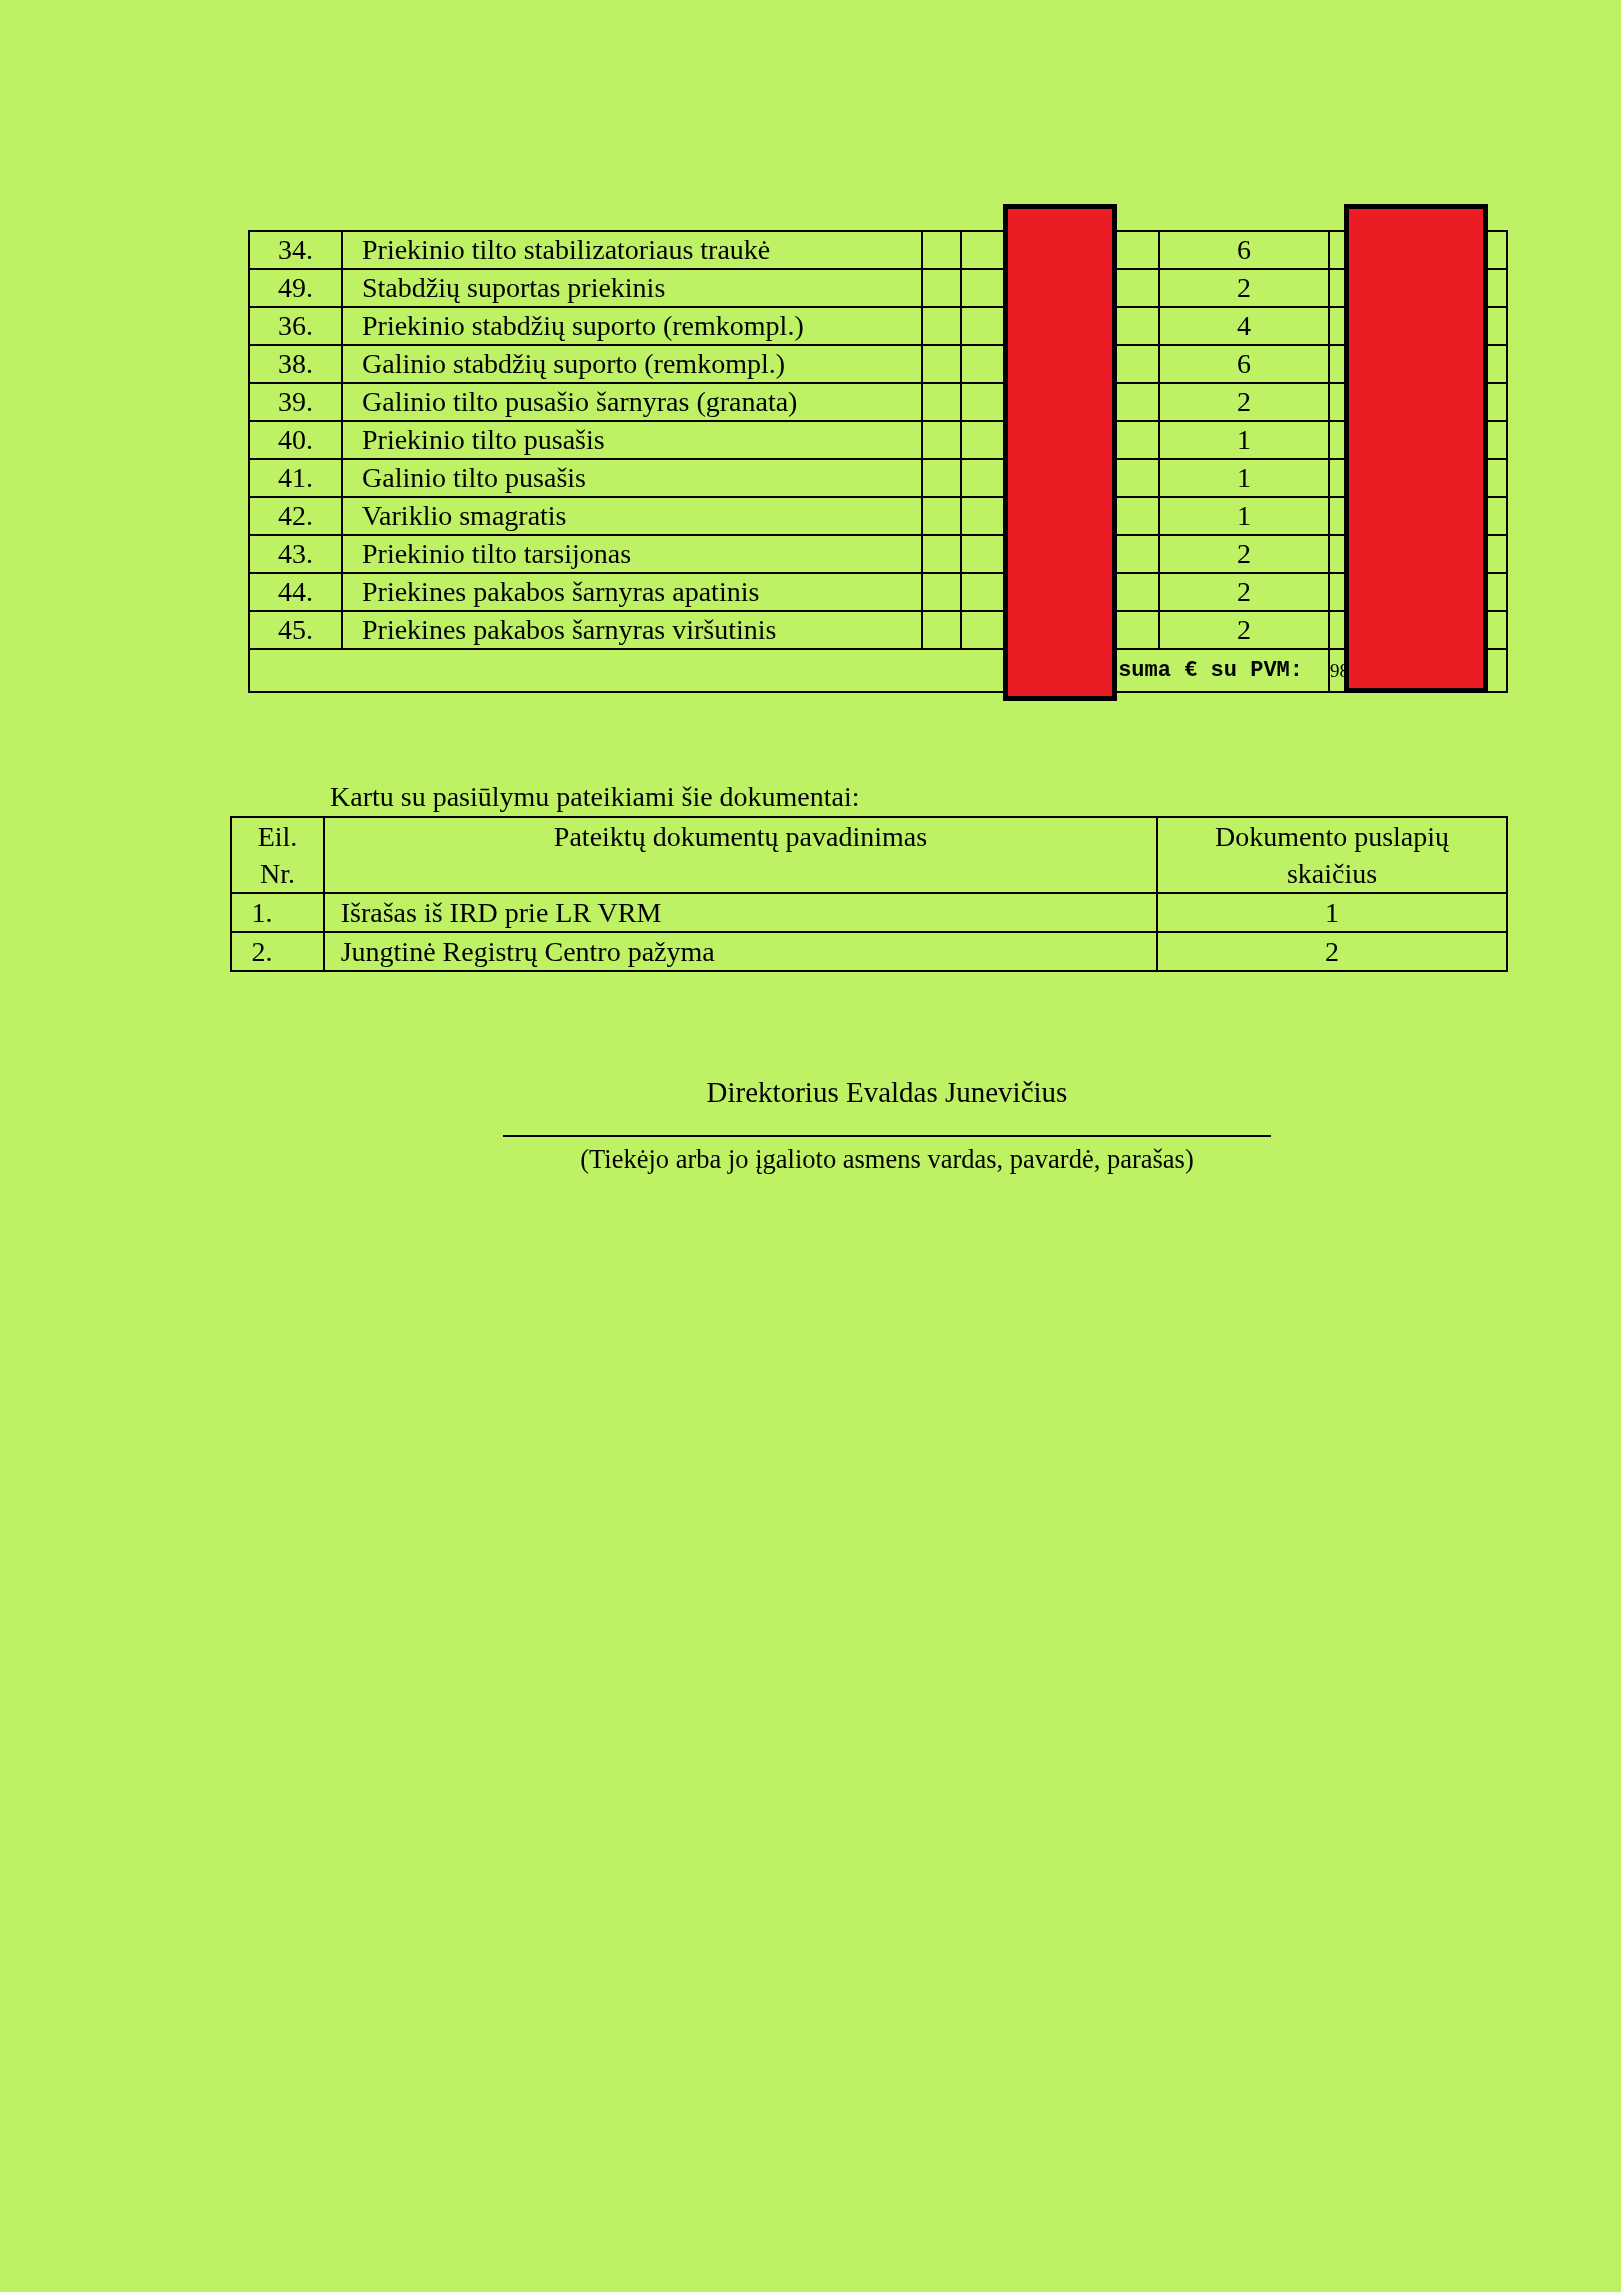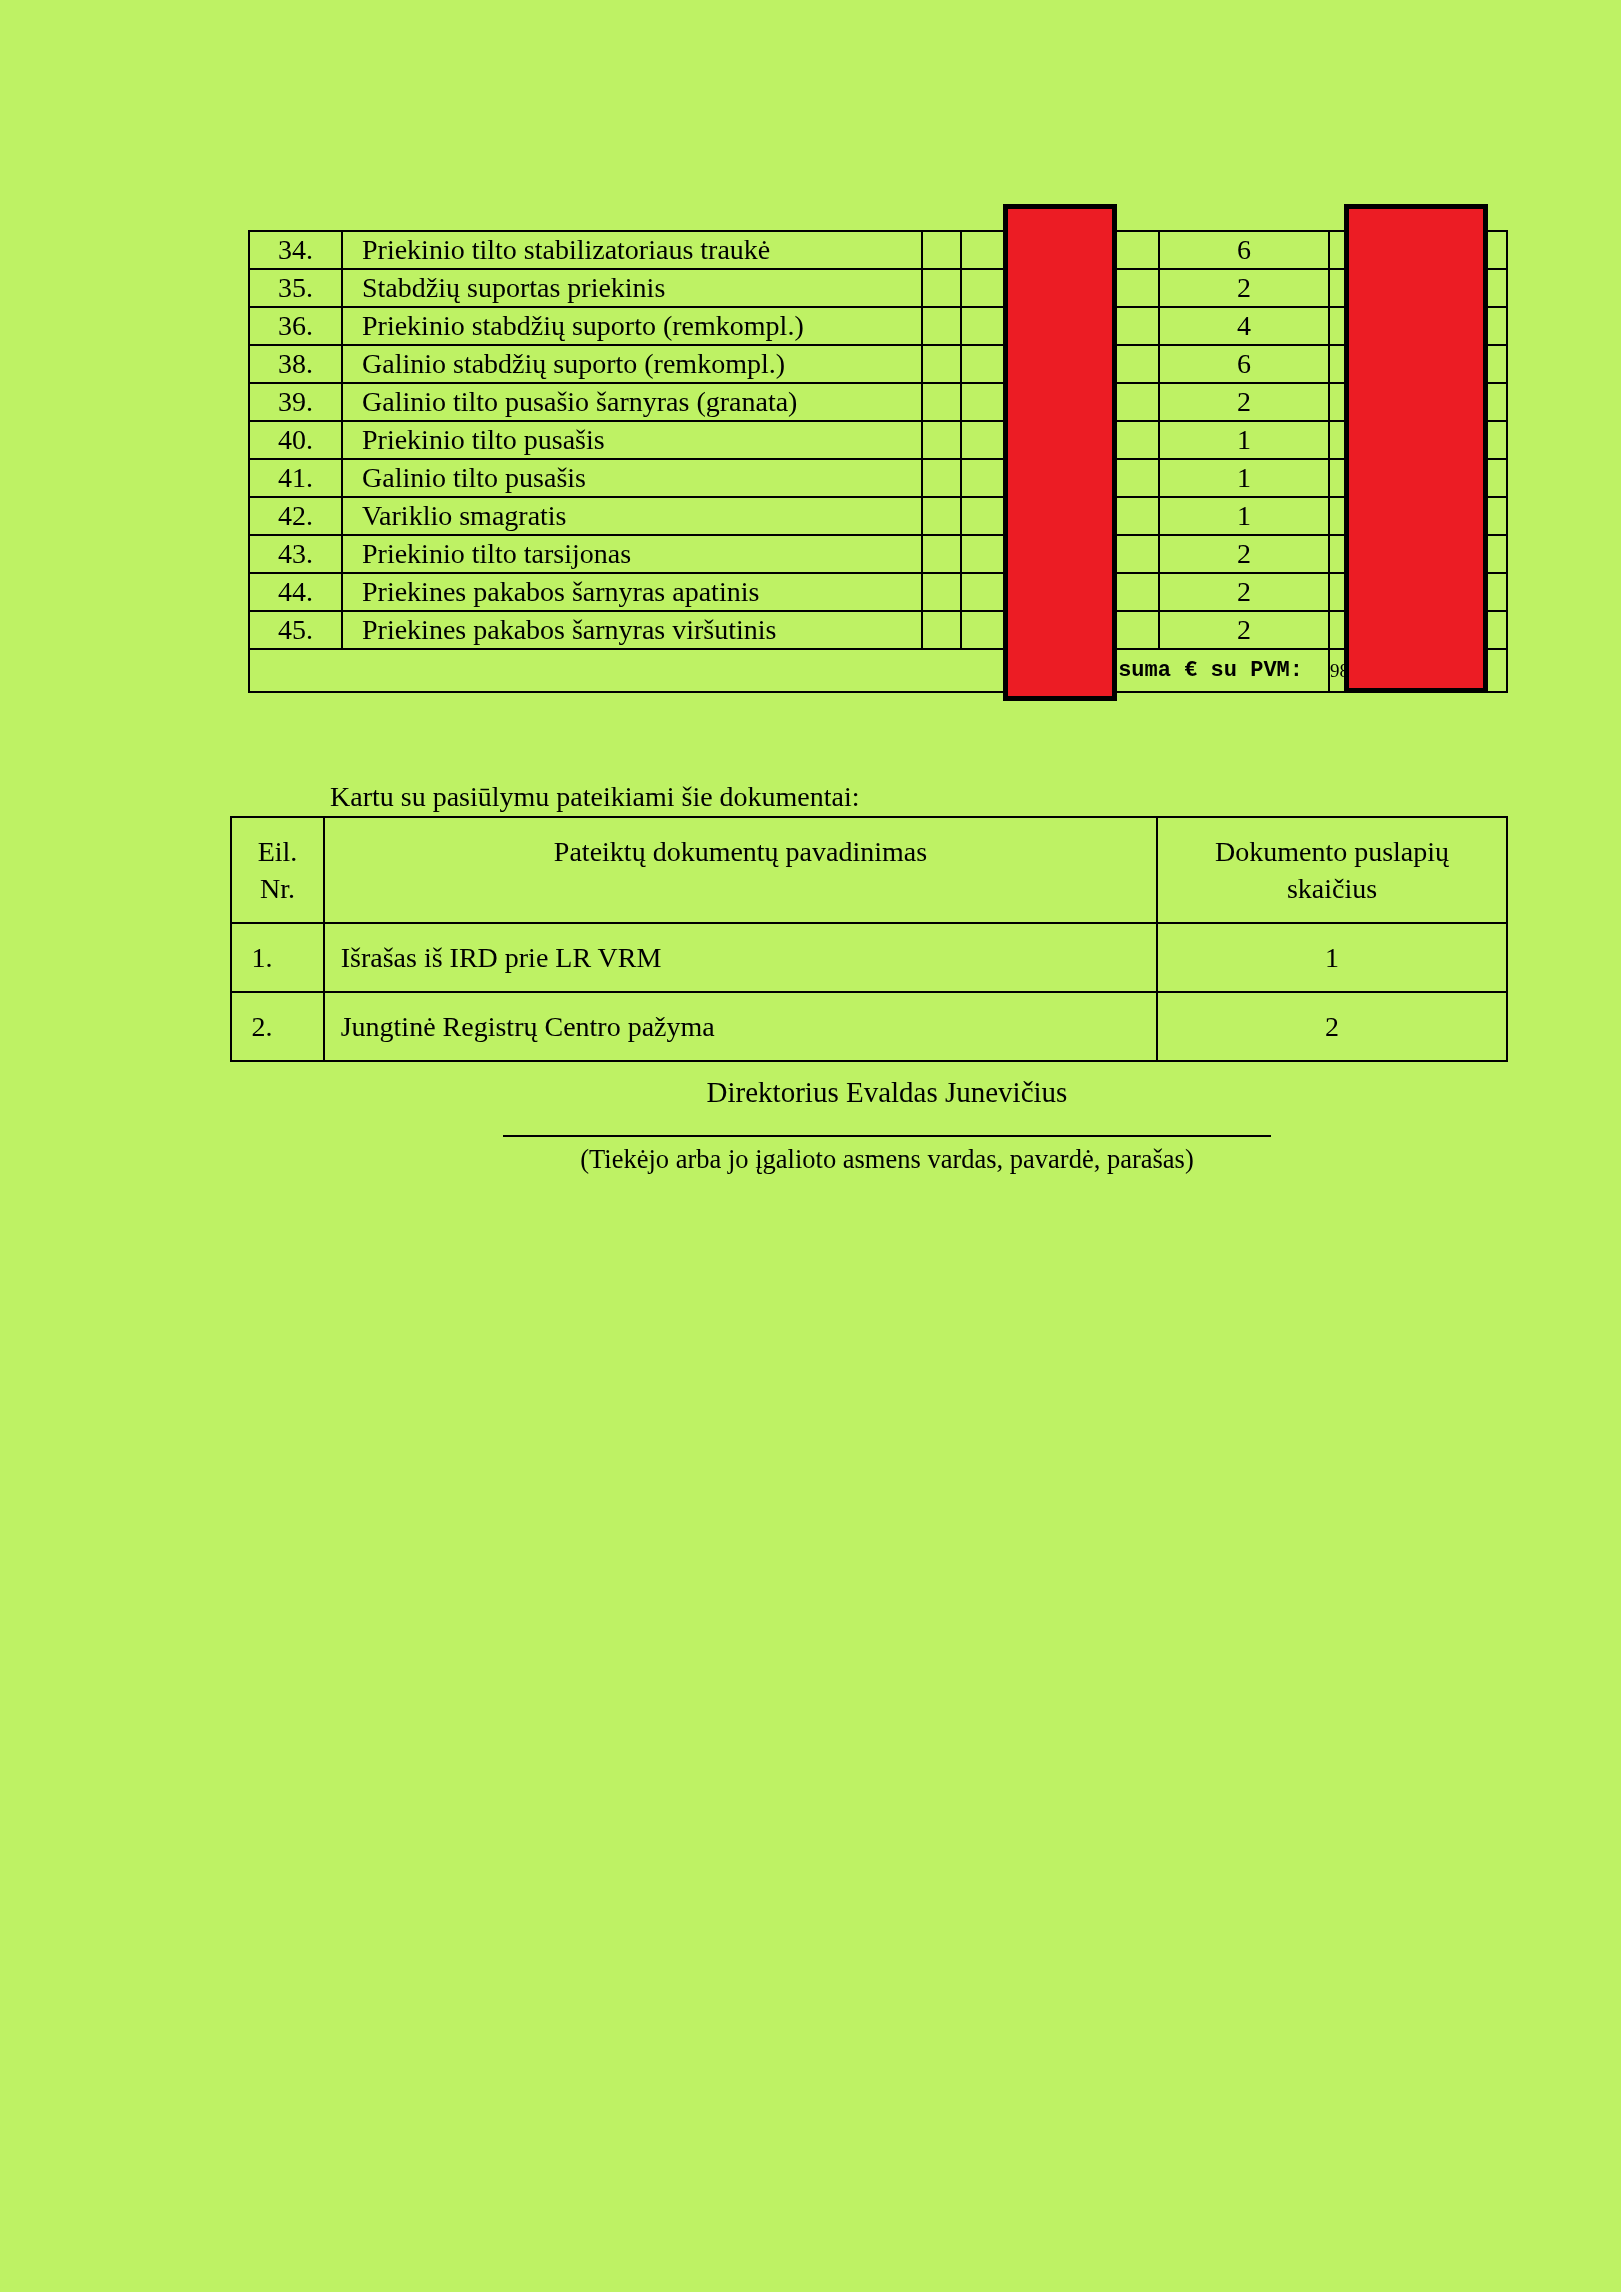--- a/index.html
+++ b/index.html
@@ -69,21 +69,21 @@
     position: absolute;
     left: 230px;
     top: 816px;
     width: 1276px;
     border-collapse: collapse;
     table-layout: fixed;
     font-size: 28px;
   }
   .docs-table td {
     border: 2px solid #000;
-    padding: 15px;
+    padding: 0;
     overflow: hidden;
   }
   .docs-table td.hdr { vertical-align: top; text-align: center; height: 74px; line-height: 37px; }
   .docs-table td.hdr-nr { text-align: center; }
   .docs-table td.cell-nr   { text-align: left; padding-left: 19.6px; height: 37px; }
   .docs-table td.cell-name { text-align: left; padding-left: 15.7px; height: 37px; }
   .docs-table td.cell-pages{ text-align: center; height: 37px; }
 
   
   .signature {
@@ -123,21 +123,21 @@
     <tbody>
       <tr>
         <td class="nr">34.</td>
         <td class="name">Priekinio tilto stabilizatoriaus traukė</td>
         <td></td>
         <td></td>
         <td class="qty">6</td>
         <td></td>
       </tr>
       <tr>
-        <td class="nr">35.</td>
+        <td class="nr">49.</td>
         <td class="name">Stabdžių suportas priekinis</td>
         <td></td>
         <td></td>
         <td class="qty">2</td>
         <td></td>
       </tr>
       <tr>
         <td class="nr">36.</td>
         <td class="name">Priekinio stabdžių suporto (remkompl.)</td>
         <td></td>

